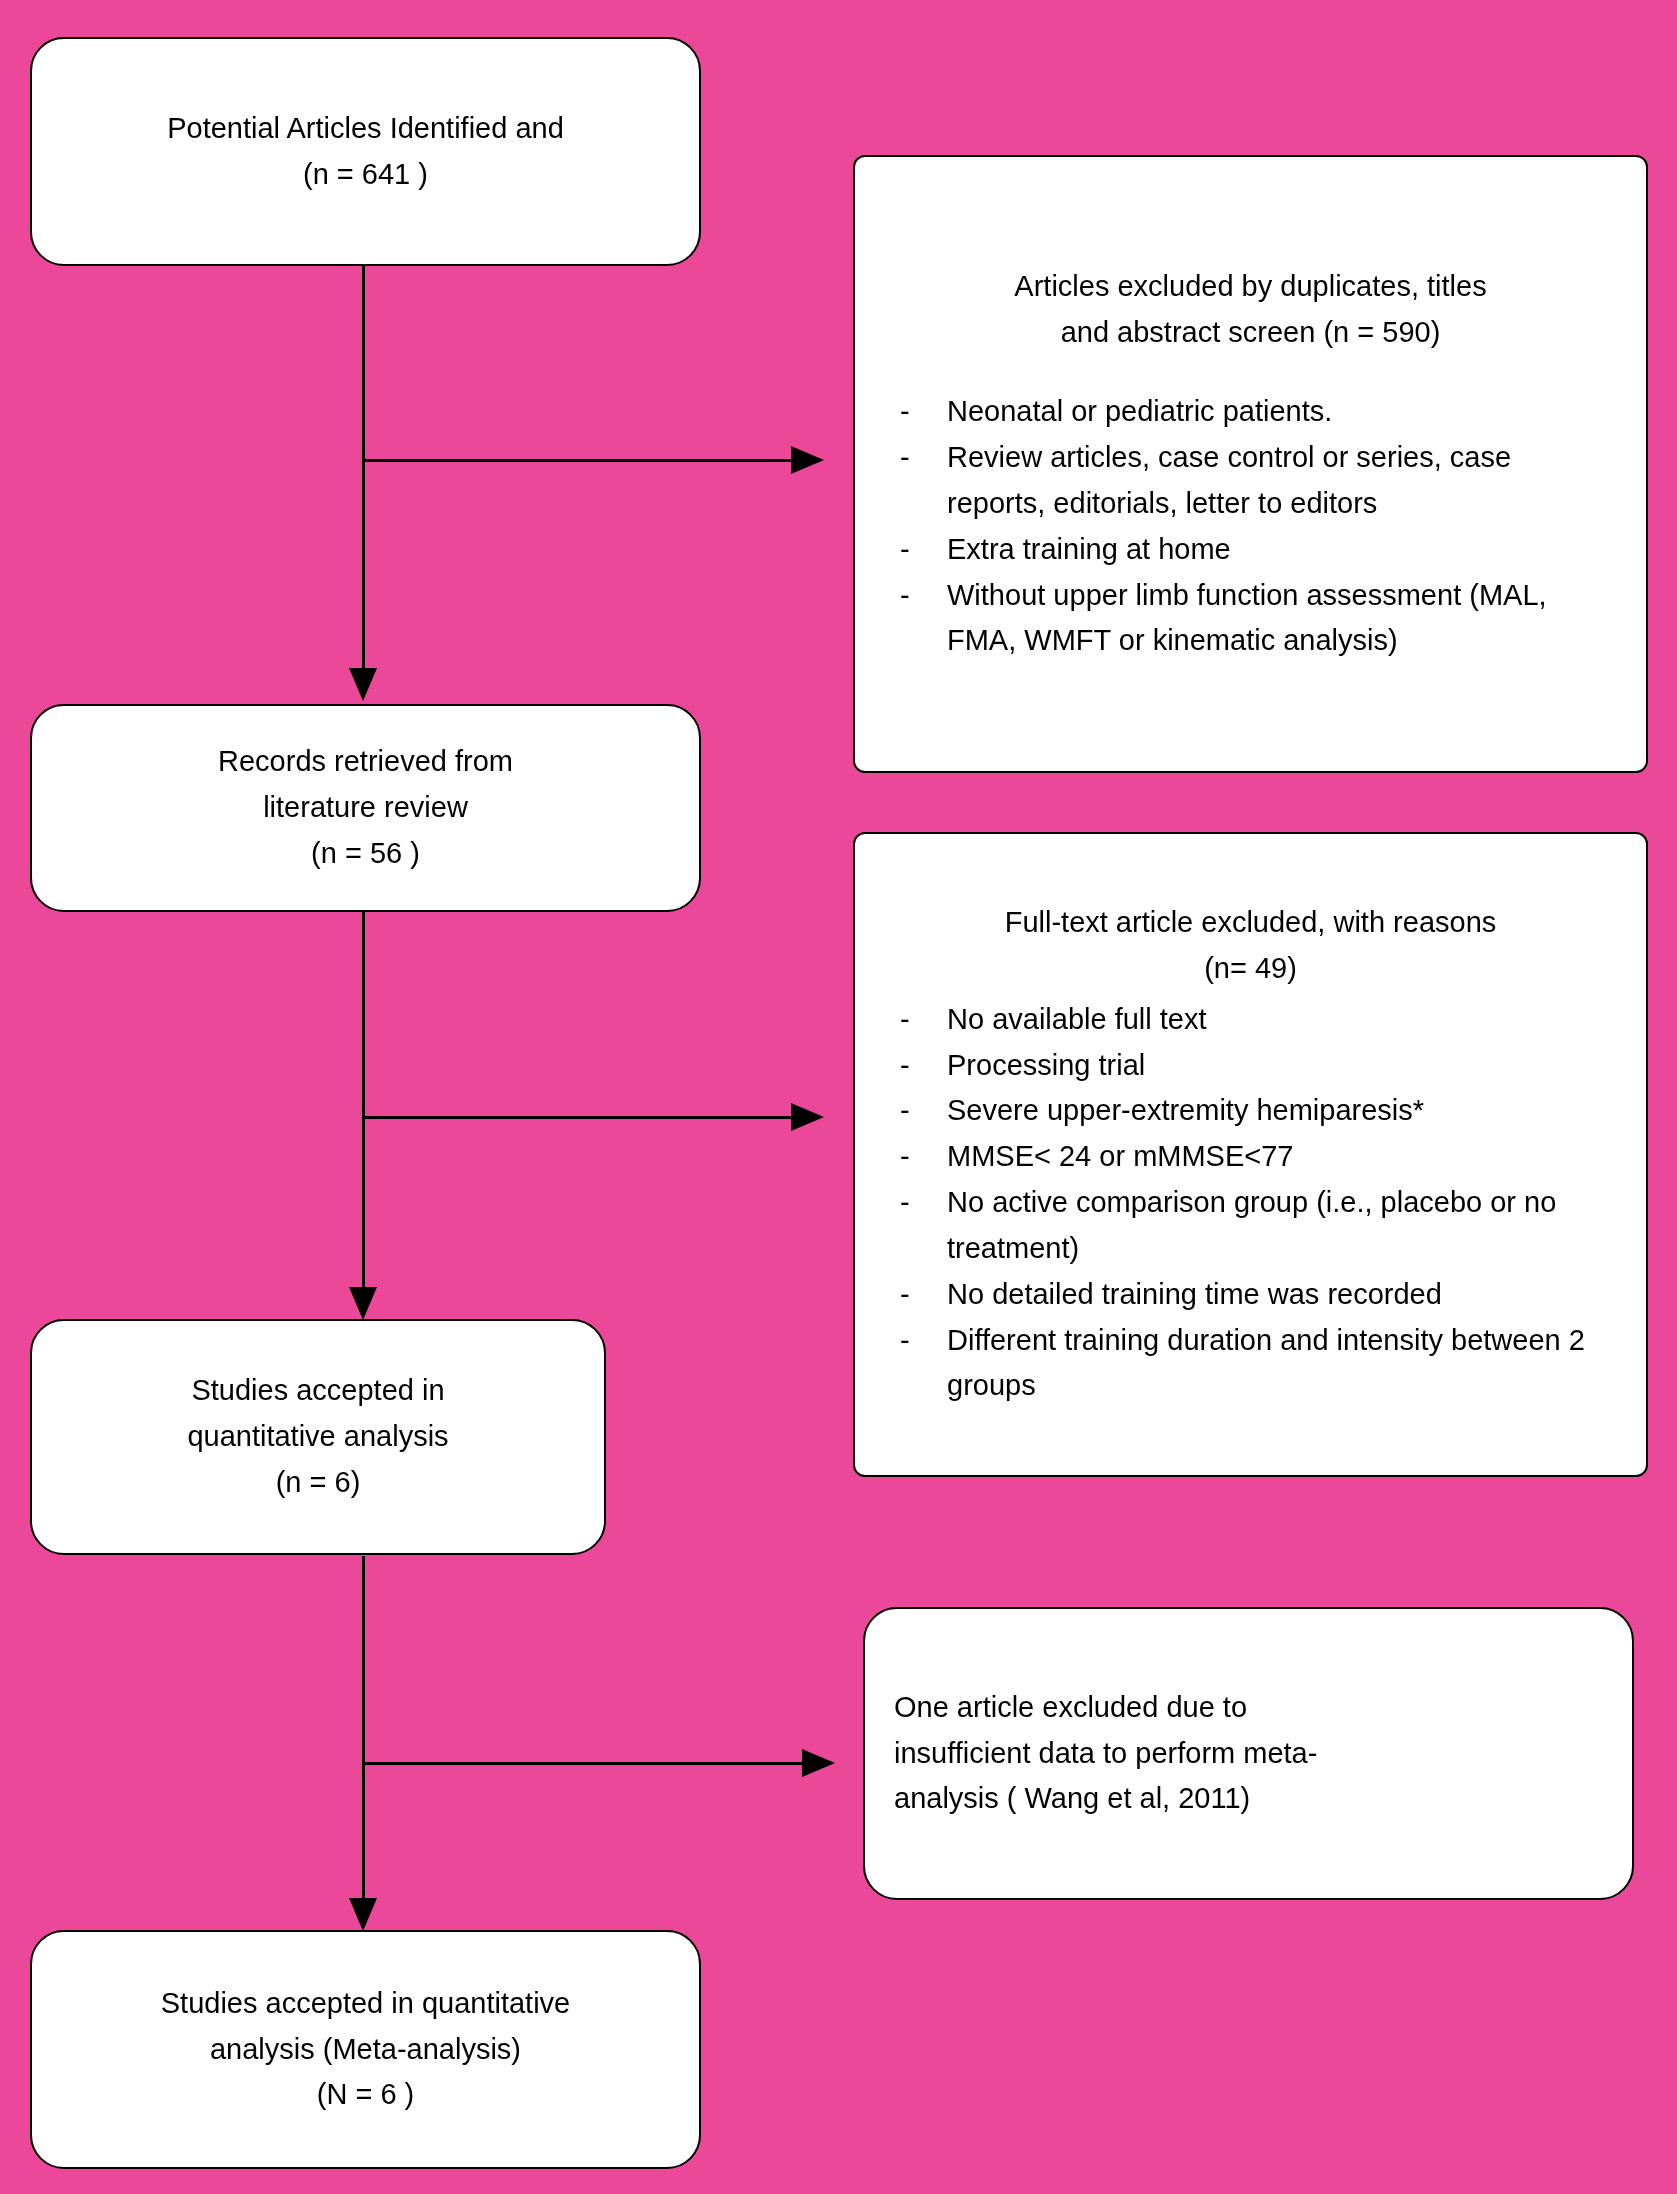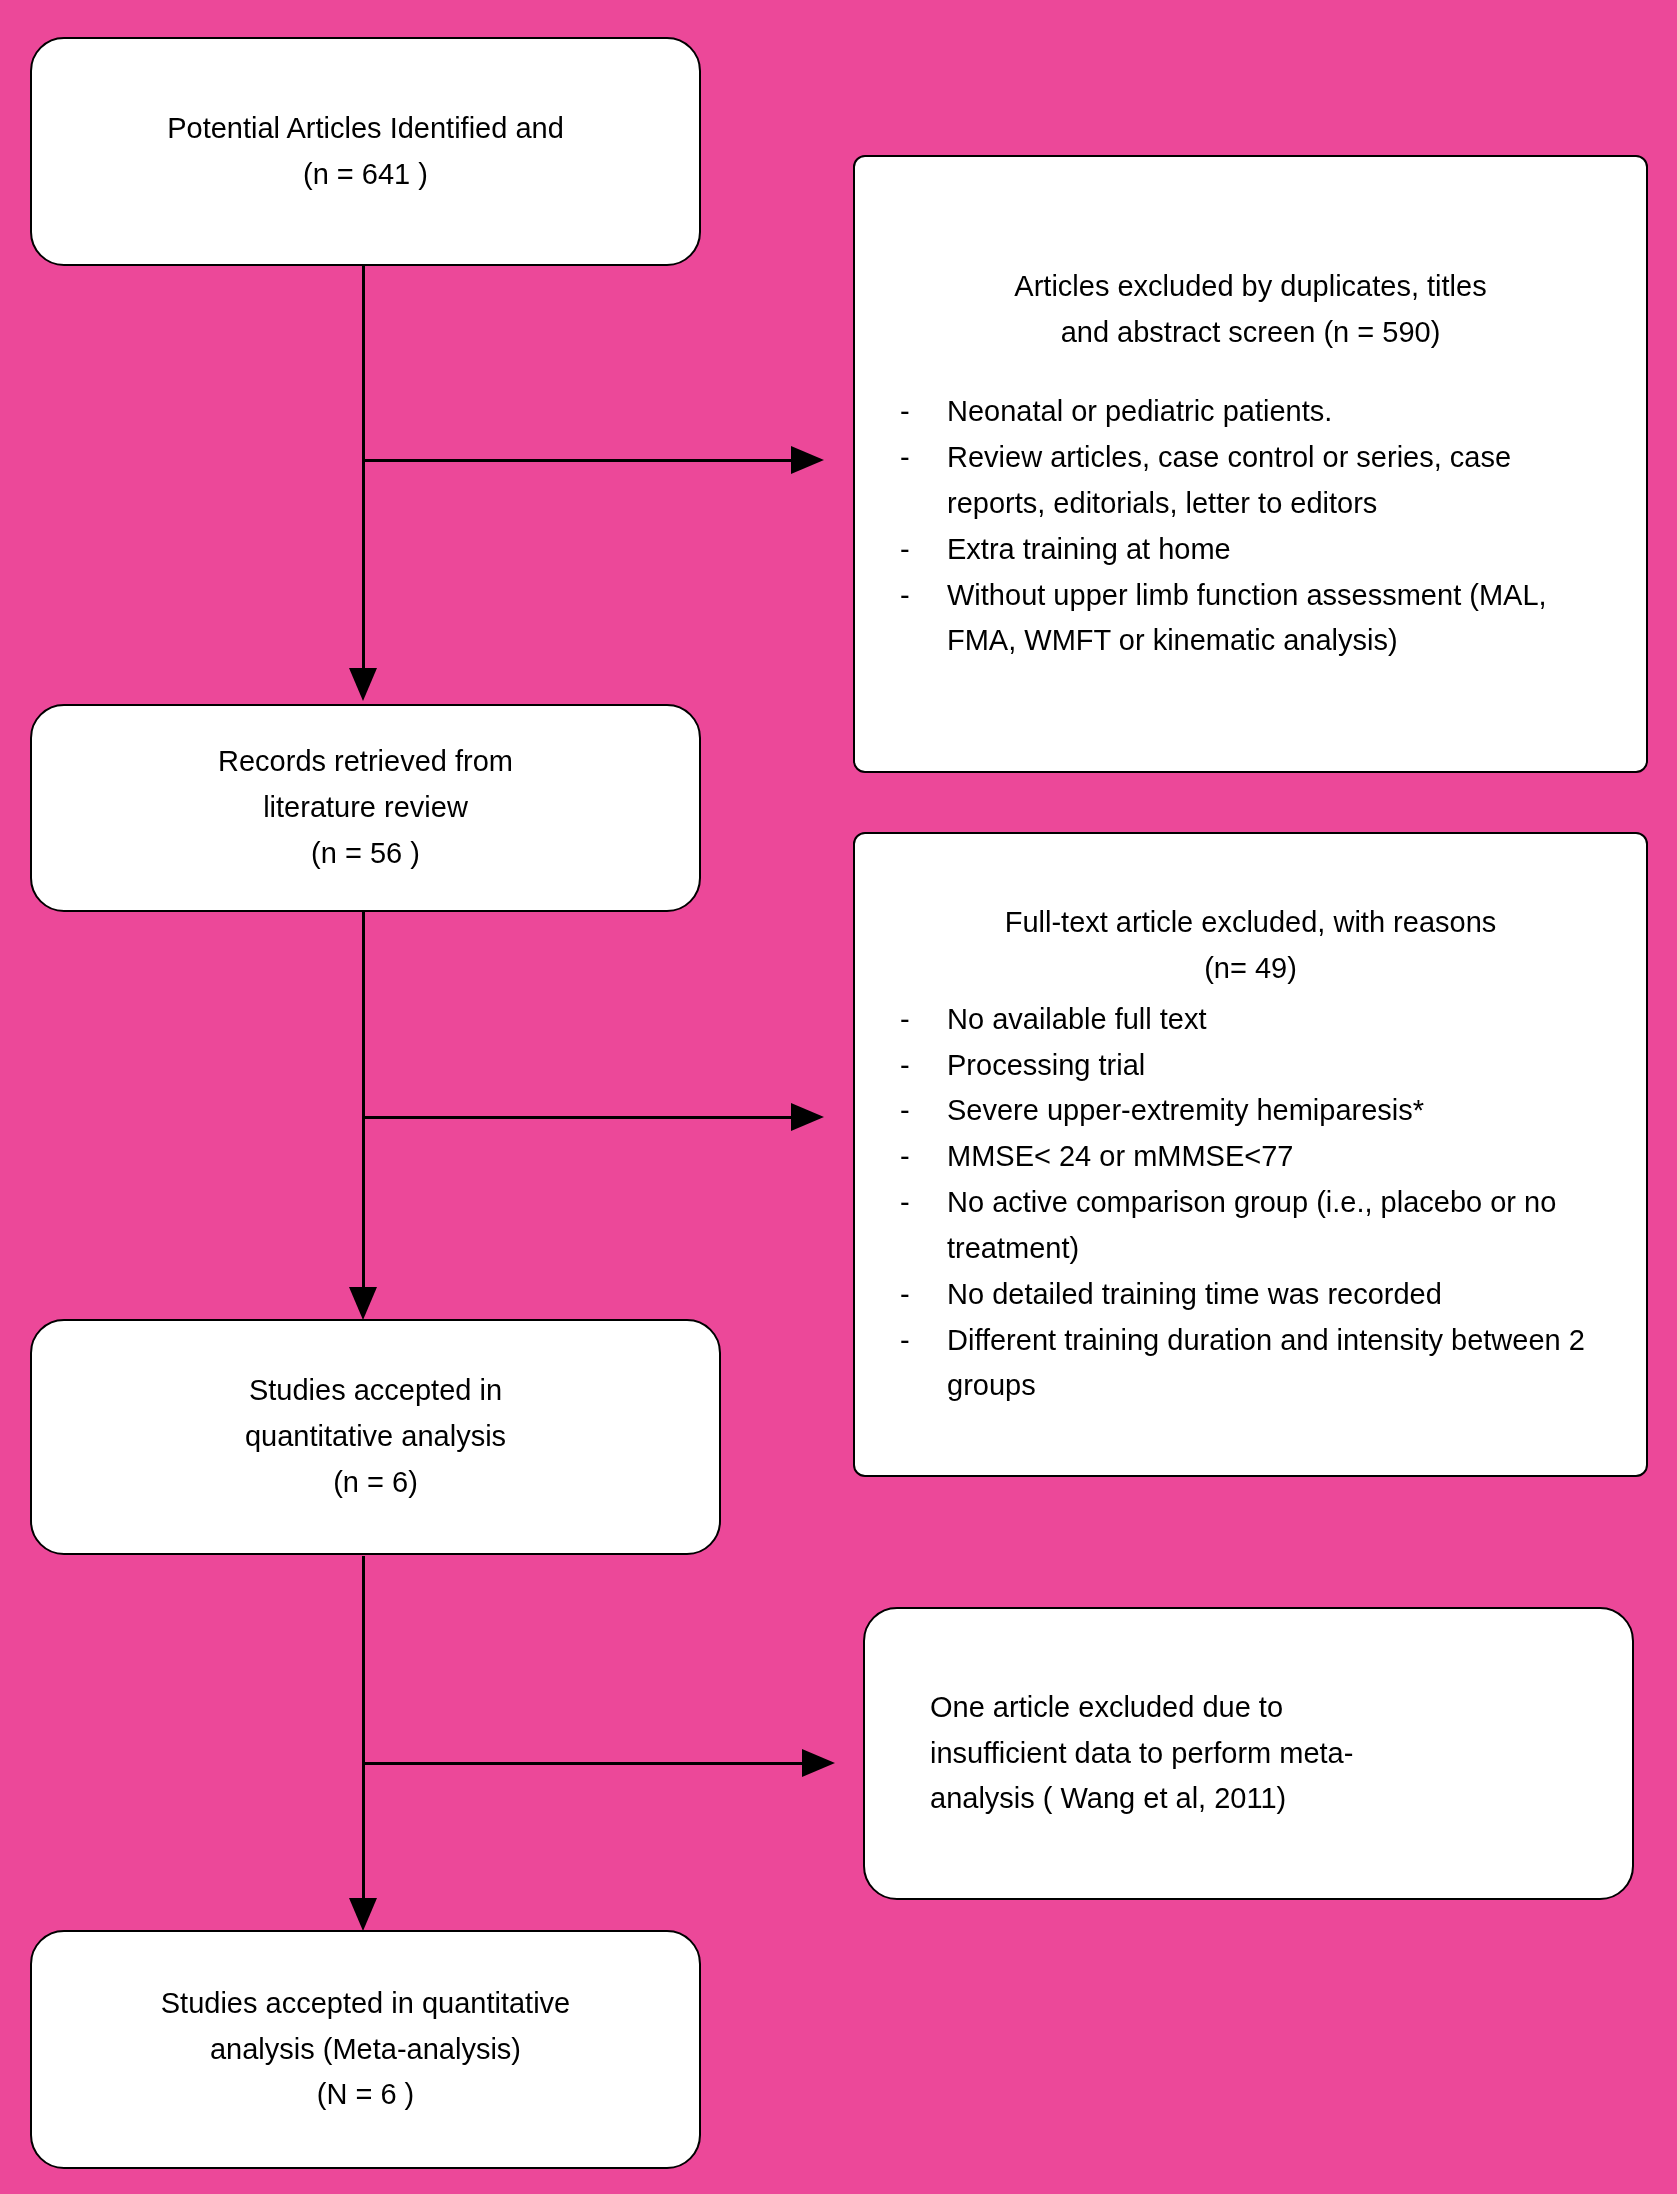--- a/index.html
+++ b/index.html
@@ -104,21 +104,21 @@
   </div>
 
   <div class="box rounded-sm" style="left:30px; top:704px; width:671px; height:208px;">
     <div class="center-text">
       <div>Records retrieved from</div>
       <div>literature review</div>
       <div>(n = 56 )</div>
     </div>
   </div>
 
-  <div class="box rounded-sm" style="left:30px; top:1319px; width:691px; height:236px;">
+  <div class="box rounded-sm" style="left:30px; top:1319px; width:576px; height:236px;">
     <div class="center-text">
       <div>Studies accepted in</div>
       <div>quantitative analysis</div>
       <div>(n = 6)</div>
     </div>
   </div>
 
   <div class="box rounded-sm" style="left:30px; top:1930px; width:671px; height:239px;">
     <div class="center-text">
       <div>Studies accepted in quantitative</div>
@@ -185,21 +185,21 @@
         <span>No detailed training time was recorded</span>
       </li>
       <li>
         <span class="dash">-</span>
         <span>Different training duration and intensity between 2 groups</span>
       </li>
     </ul>
   </div>
 
   <div class="box rounded-sm" style="left:863px; top:1607px; width:771px; height:293px;">
-    <div class="left-head" style="text-align:left; padding-left:65px;">
+    <div class="left-head" style="text-align:left; padding-left:29px;">
       <div>One article excluded due to</div>
       <div>insufficient data to perform meta-</div>
       <div>analysis ( Wang et al, 2011)</div>
     </div>
   </div>
 
   <div class="vline" style="left:362px; top:266px; height:402px;"></div>
   <div class="arrow-down" style="left:349px; top:668px;"></div>
   <div class="hline" style="left:362px; top:459px; width:429px;"></div>
   <div class="arrow-right" style="left:791px; top:446px;"></div>

